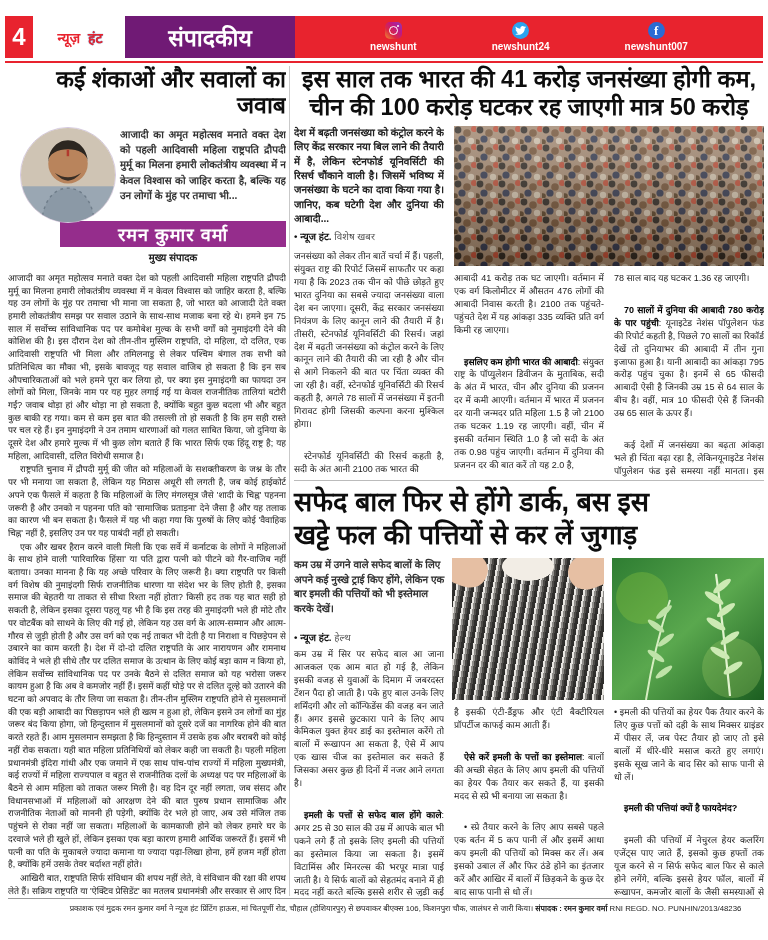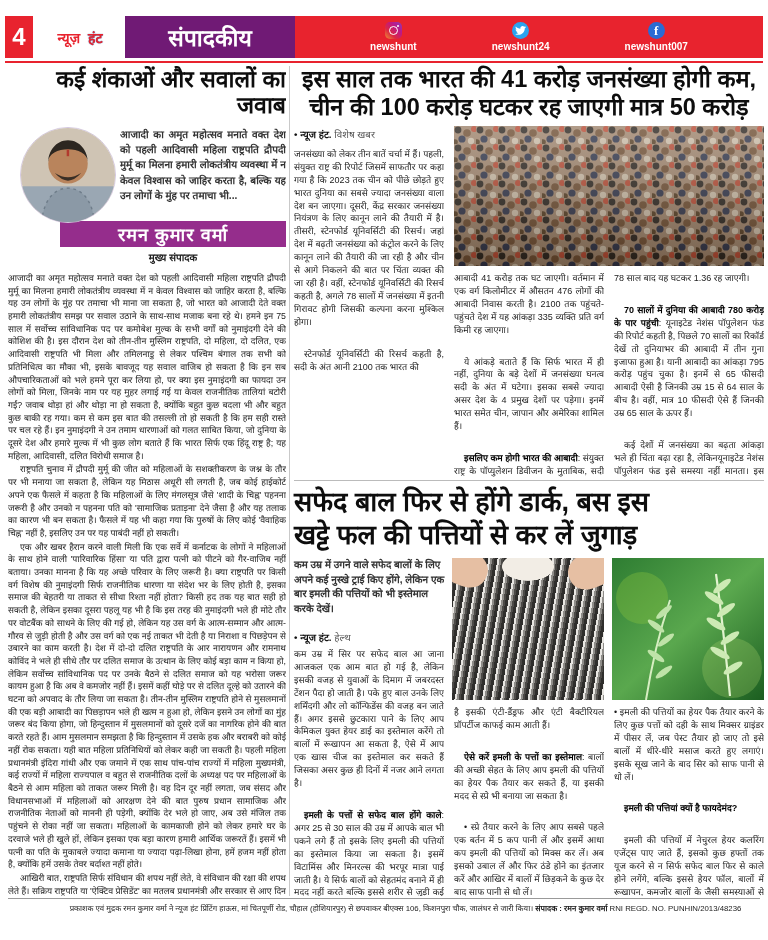--- a/index.html
+++ b/index.html
@@ -165,31 +165,31 @@
               <stop offset="0" stop-color="rgba(255,255,255,0.22)"></stop>
               <stop offset="1" stop-color="rgba(30,20,10,0.30)"></stop>
             </linearGradient>
           </defs>
           <rect width="310" height="140" fill="url(#crowd)"></rect>
           <rect width="310" height="140" fill="url(#shade)"></rect>
         </svg>
       </div>
 
       <div class="pcol pcol1">
+        <div class="lead-intro">देश में बढ़ती जनसंख्या को कंट्रोल करने के लिए केंद्र सरकार नया बिल लाने की तैयारी में है, लेकिन स्टेनफोर्ड यूनिवर्सिटी की रिसर्च चौंकाने वाली है। जिसमें भविष्य में जनसंख्या के घटने का दावा किया गया है। जानिए, कब घटेगी देश और दुनिया की आबादी...</div>
         <div class="byline">
           <span class="byl-name">• न्यूज हंट.</span>
           <span class="byl-tag">विशेष खबर</span>
         </div>
         <p>जनसंख्या को लेकर तीन बातें चर्चा में हैं। पहली, संयुक्त राष्ट्र की रिपोर्ट जिसमें साफतौर पर कहा गया है कि 2023 तक चीन को पीछे छोड़ते हुए भारत दुनिया का सबसे ज्यादा जनसंख्या वाला देश बन जाएगा। दूसरी, केंद्र सरकार जनसंख्या नियंत्रण के लिए कानून लाने की तैयारी में है। तीसरी, स्टेनफोर्ड यूनिवर्सिटी की रिसर्च। जहां देश में बढ़ती जनसंख्या को कंट्रोल करने के लिए कानून लाने की तैयारी की जा रही है और चीन से आगे निकलने की बात पर चिंता व्यक्त की जा रही है। वहीं, स्टेनफोर्ड यूनिवर्सिटी की रिसर्च कहती है, अगले 78 सालों में जनसंख्या में इतनी गिरावट होगी जिसकी कल्पना करना मुश्किल होगा।</p>
         <p>स्टेनफोर्ड यूनिवर्सिटी की रिसर्च कहती है, सदी के अंत आनी 2100 तक भारत की</p>
       </div>
 
       <div class="pcol pcol2">
         <p>आबादी 41 करोड़ तक घट जाएगी। वर्तमान में एक वर्ग किलोमीटर में औसतन 476 लोगों की आबादी निवास करती है। 2100 तक पहुंचते-पहुंचते देश में यह आंकड़ा 335 व्यक्ति प्रति वर्ग किमी रह जाएगा।</p>
-        <p>ये आंकड़े बताते हैं कि सिर्फ भारत में ही नहीं, दुनिया के बड़े देशों में जनसंख्या घनत्व सदी के अंत में घटेगा। इसका सबसे ज्यादा असर देश के 4 प्रमुख देशों पर पड़ेगा। इनमें भारत समेत चीन, जापान और अमेरिका शामिल हैं।</p>
         <p><span class="inhead">इसलिए कम होगी भारत की आबादी</span><span>: संयुक्त राष्ट्र के पॉप्युलेशन डिवीजन के मुताबिक, सदी के अंत में भारत, चीन और दुनिया की प्रजनन दर में कमी आएगी। वर्तमान में भारत में प्रजनन दर यानी जन्मदर प्रति महिला 1.5 है जो 2100 तक घटकर 1.19 रह जाएगी। वहीं, चीन में इसकी वर्तमान स्थिति 1.0 है जो सदी के अंत तक 0.98 पहुंच जाएगी। वर्तमान में दुनिया की प्रजनन दर की बात करें तो यह 2.0 है,</span></p>
       </div>
 
       <div class="pcol pcol3">
         <p>78 साल बाद यह घटकर 1.36 रह जाएगी।</p>
         <p><span class="inhead">70 सालों में दुनिया की आबादी 780 करोड़ के पार पहुंची</span><span>: यूनाइटेड नेशंस पॉपुलेशन फंड की रिपोर्ट कहती है, पिछले 70 सालों का रिकॉर्ड देखें तो दुनियाभर की आबादी में तीन गुना इजाफा हुआ है। यानी आबादी का आंकड़ा 795 करोड़ पहुंच चुका है। इनमें से 65 फीसदी आबादी ऐसी है जिनकी उम्र 15 से 64 साल के बीच है। वहीं, मात्र 10 फीसदी ऐसे हैं जिनकी उम्र 65 साल के ऊपर हैं।</span></p>
         <p>कई देशों में जनसंख्या का बढ़ता आंकड़ा भले ही चिंता बढ़ा रहा है, लेकिनयूनाइटेड नेशंस पॉपुलेशन फंड इसे समस्या नहीं मानता। इस संस्था का मानना है कि बढ़ती जनसंख्या कोई समस्या नहीं है। इसलिए इसे समस्या नहीं मानना चाहिए। यह इंसान की प्रगति को दिखाई कि कैसे चुनौतियों का सामना करते हुए इंसान अधिक शिक्षित हो रहा है। इंसान विकास कर रहा है। आगे बढ़ा रहा है।</p>
       </div>
     </div>
 

